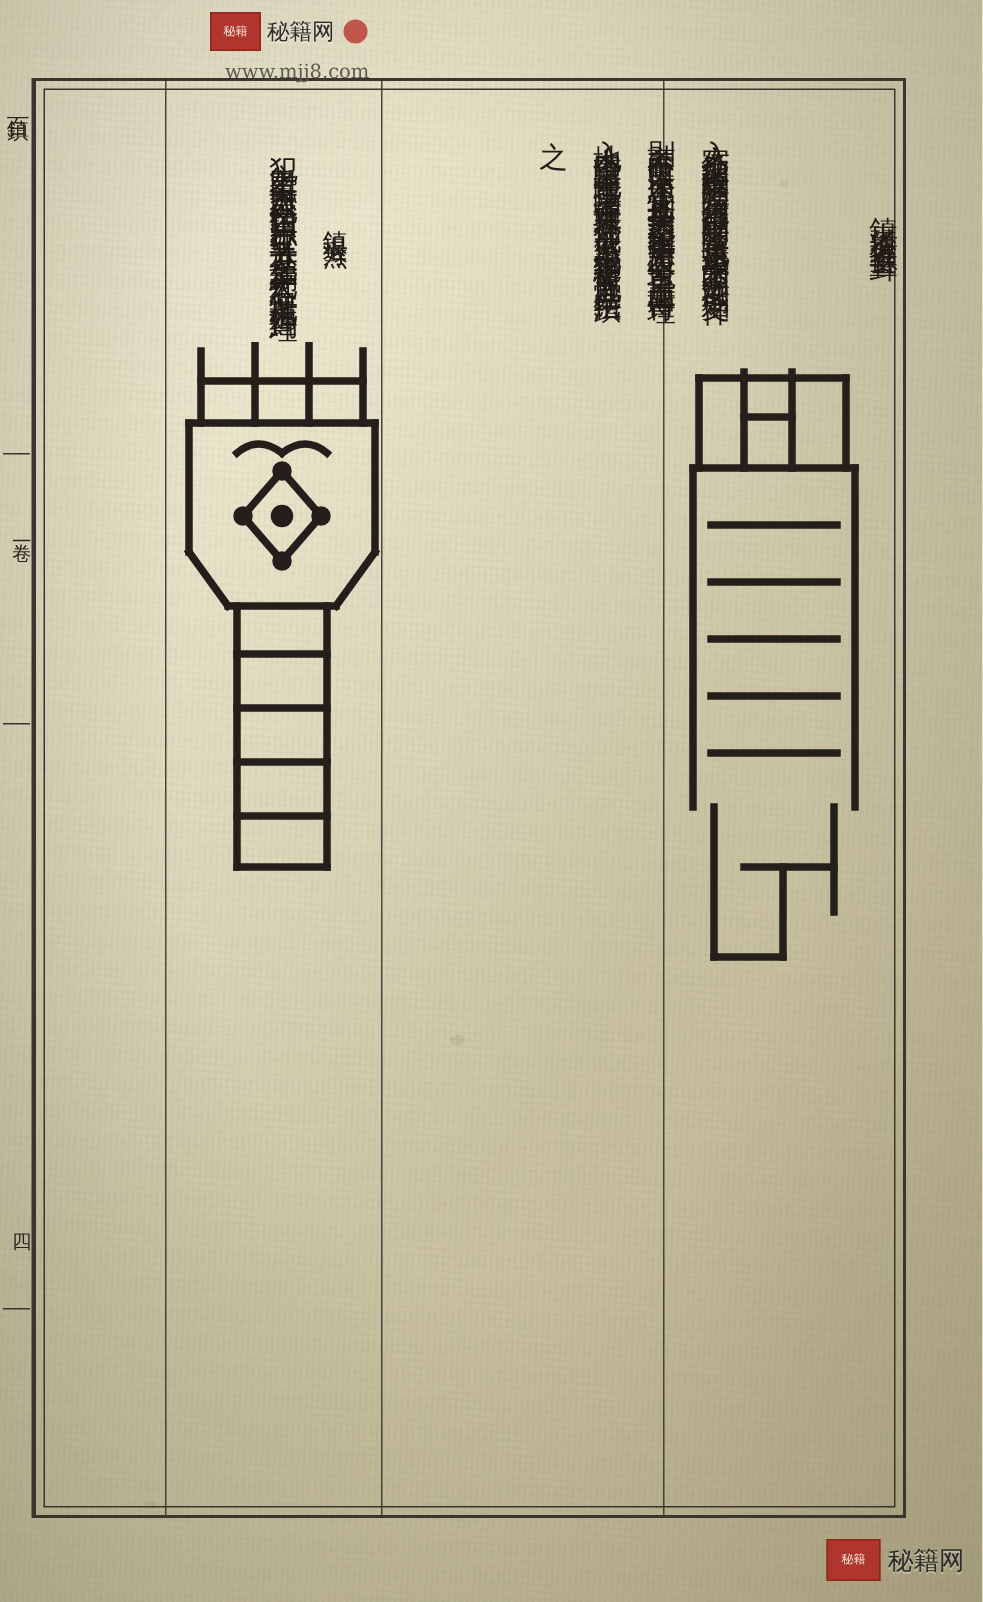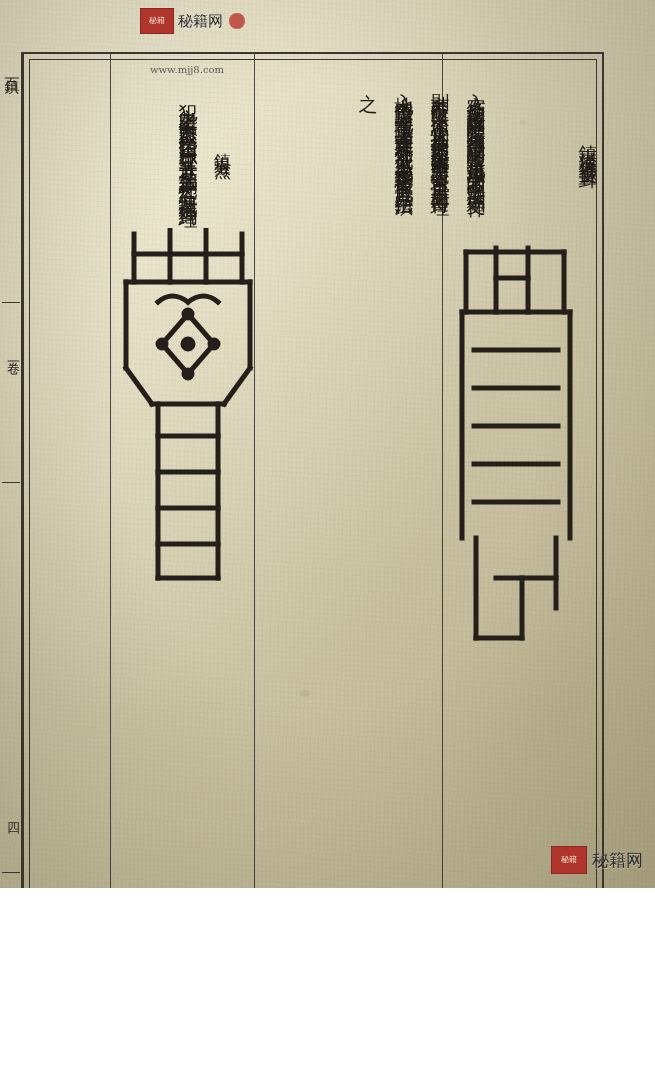--- a/index.html
+++ b/index.html
@@ -11,21 +11,21 @@
     width: 655px;
     height: 1068px;
     overflow: hidden;
     font-family: "DejaVu Serif", serif;
   }
 
   
   .page {
     position: relative;
     width: 655px;
-    height: 888px;
+    height: 1068px;
     background: #d8d2b6;
     background-image:
       radial-gradient(ellipse at 20% 15%, rgba(255,252,230,0.55), rgba(255,252,230,0) 55%),
       radial-gradient(ellipse at 85% 80%, rgba(160,148,110,0.30), rgba(160,148,110,0) 60%),
       linear-gradient(160deg, #ded8bd 0%, #d4ceb0 40%, #cfc8a8 75%, #c9c2a0 100%);
     overflow: hidden;
   }
   .grain {
     position: absolute;
     inset: 0;
@@ -68,24 +68,24 @@
     box-sizing: border-box;
   }
   .wm-name {
     font-size: 15px;
     color: #2c2c2c;
     font-weight: normal;
     font-family: "DejaVu Serif", serif;
     text-shadow: 0 1px 0 rgba(255,255,255,0.35);
   }
   .wm-url {
-    font-size: 10px;
+    font-size: 13px;
     color: #5a5a52;
     margin-left: -26px;
-    margin-top: 28px;
+    margin-top: 5px;
   }
   .wm-dot {
     width: 16px;
     height: 16px;
     border-radius: 50%;
     background: #bb4035;
     opacity: 0.85;
     margin-left: 2px;
   }
 

